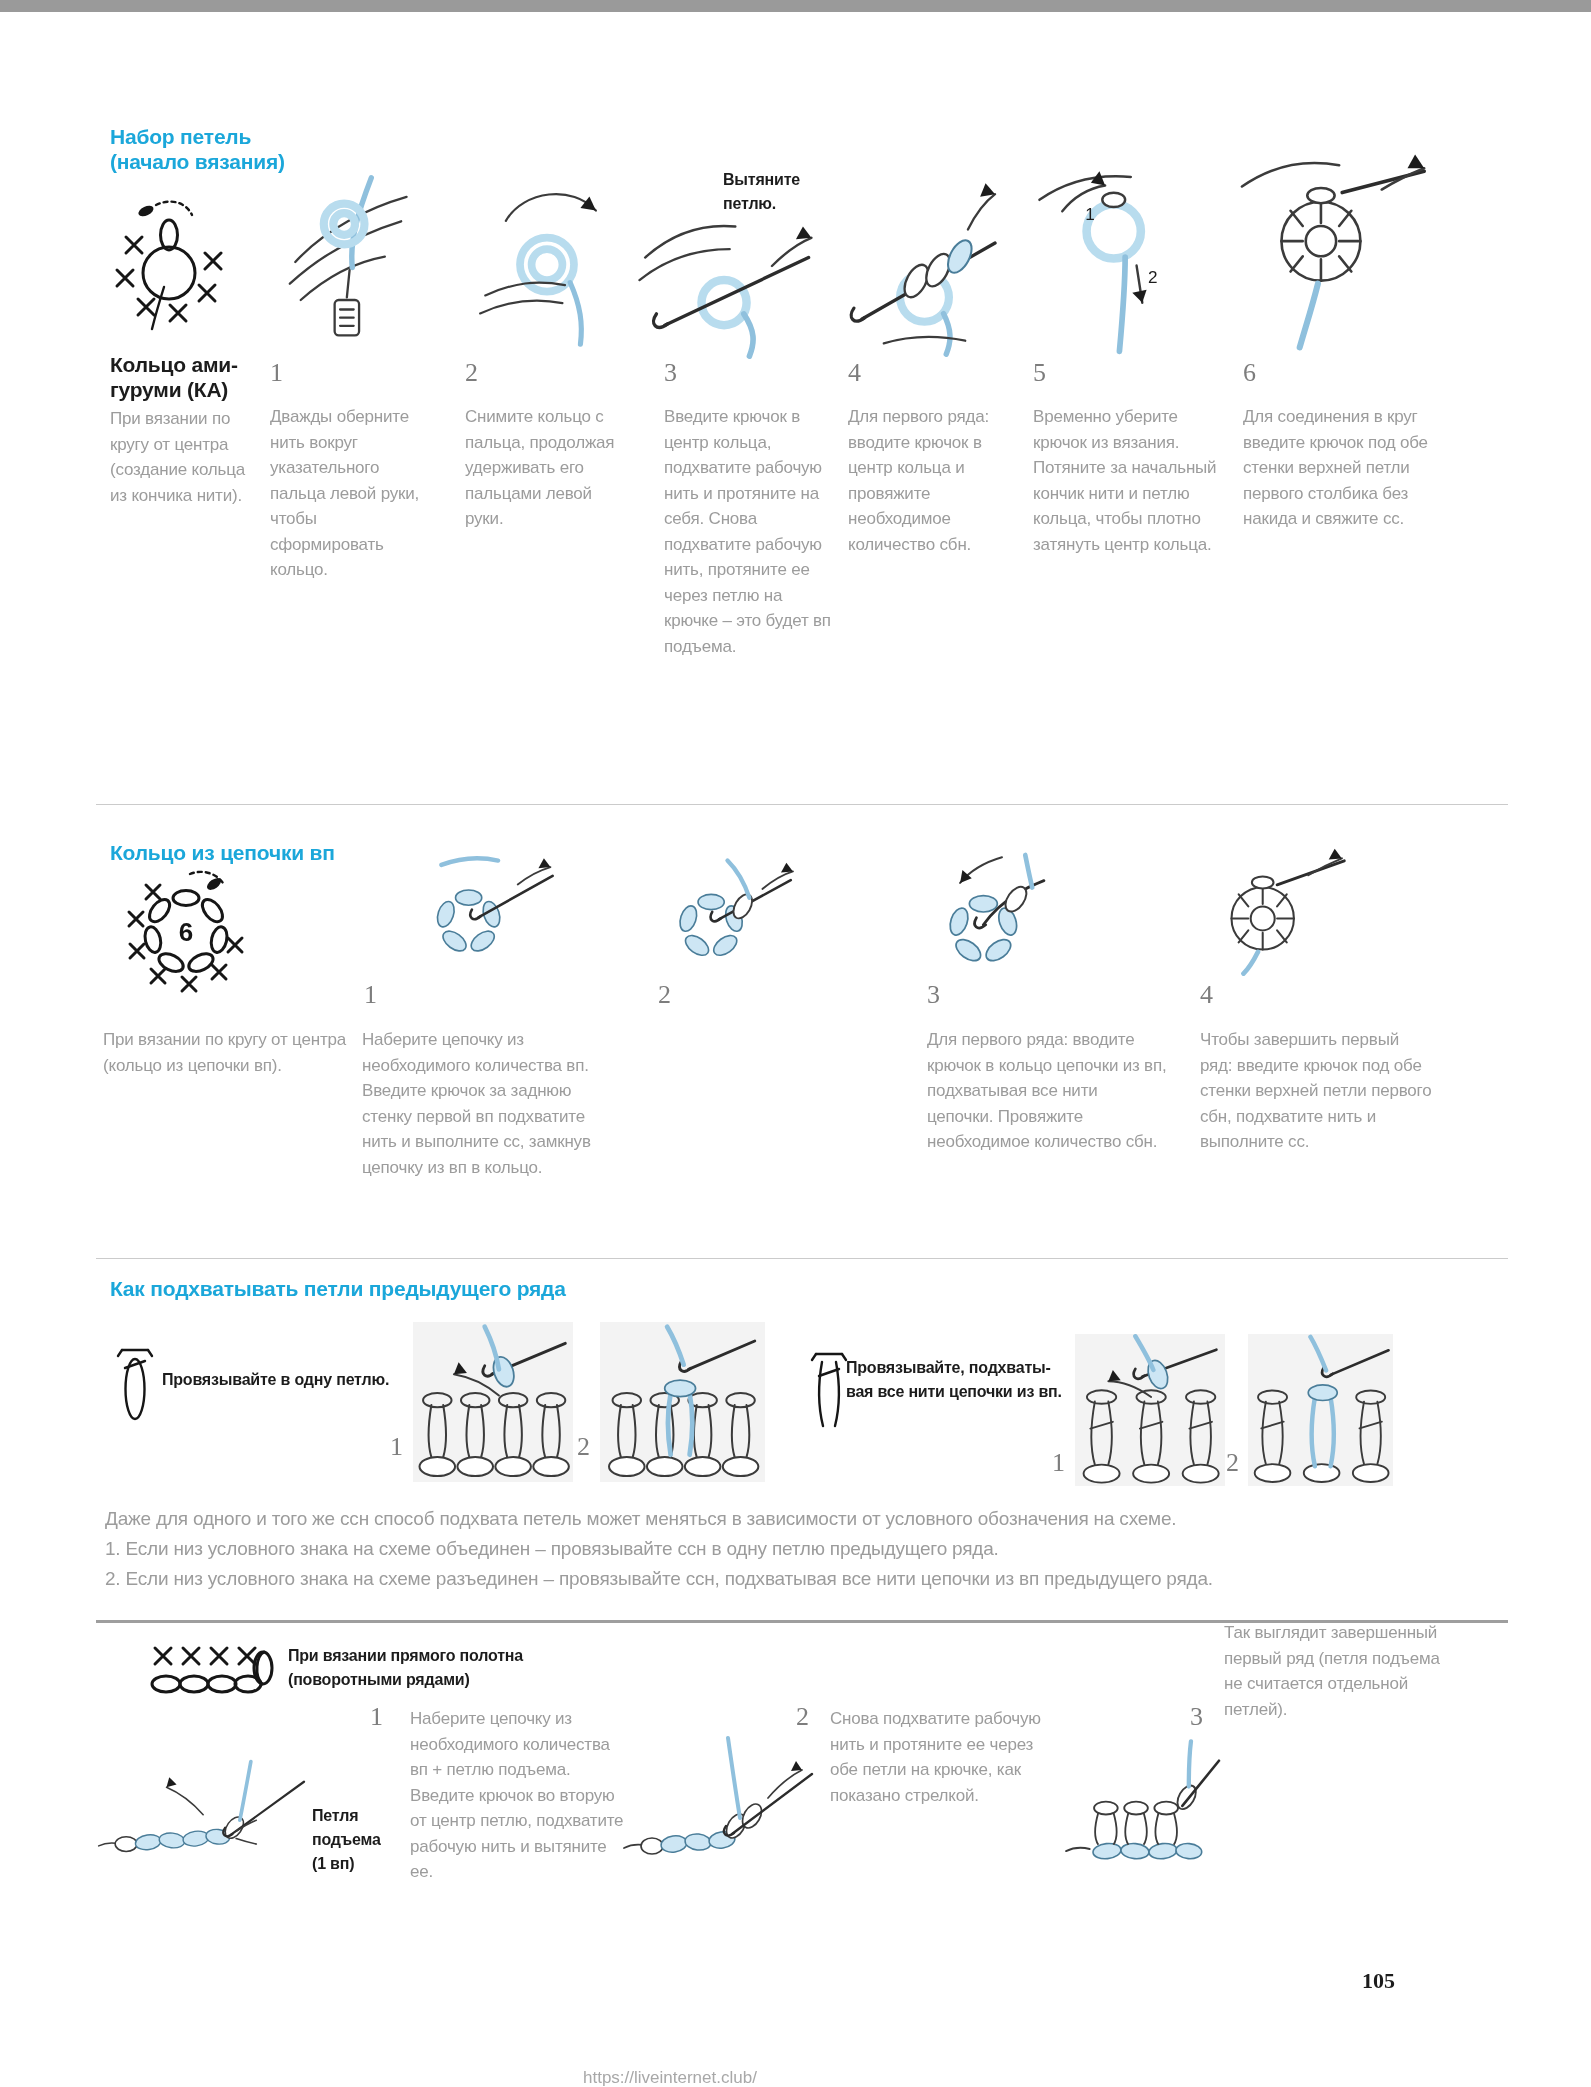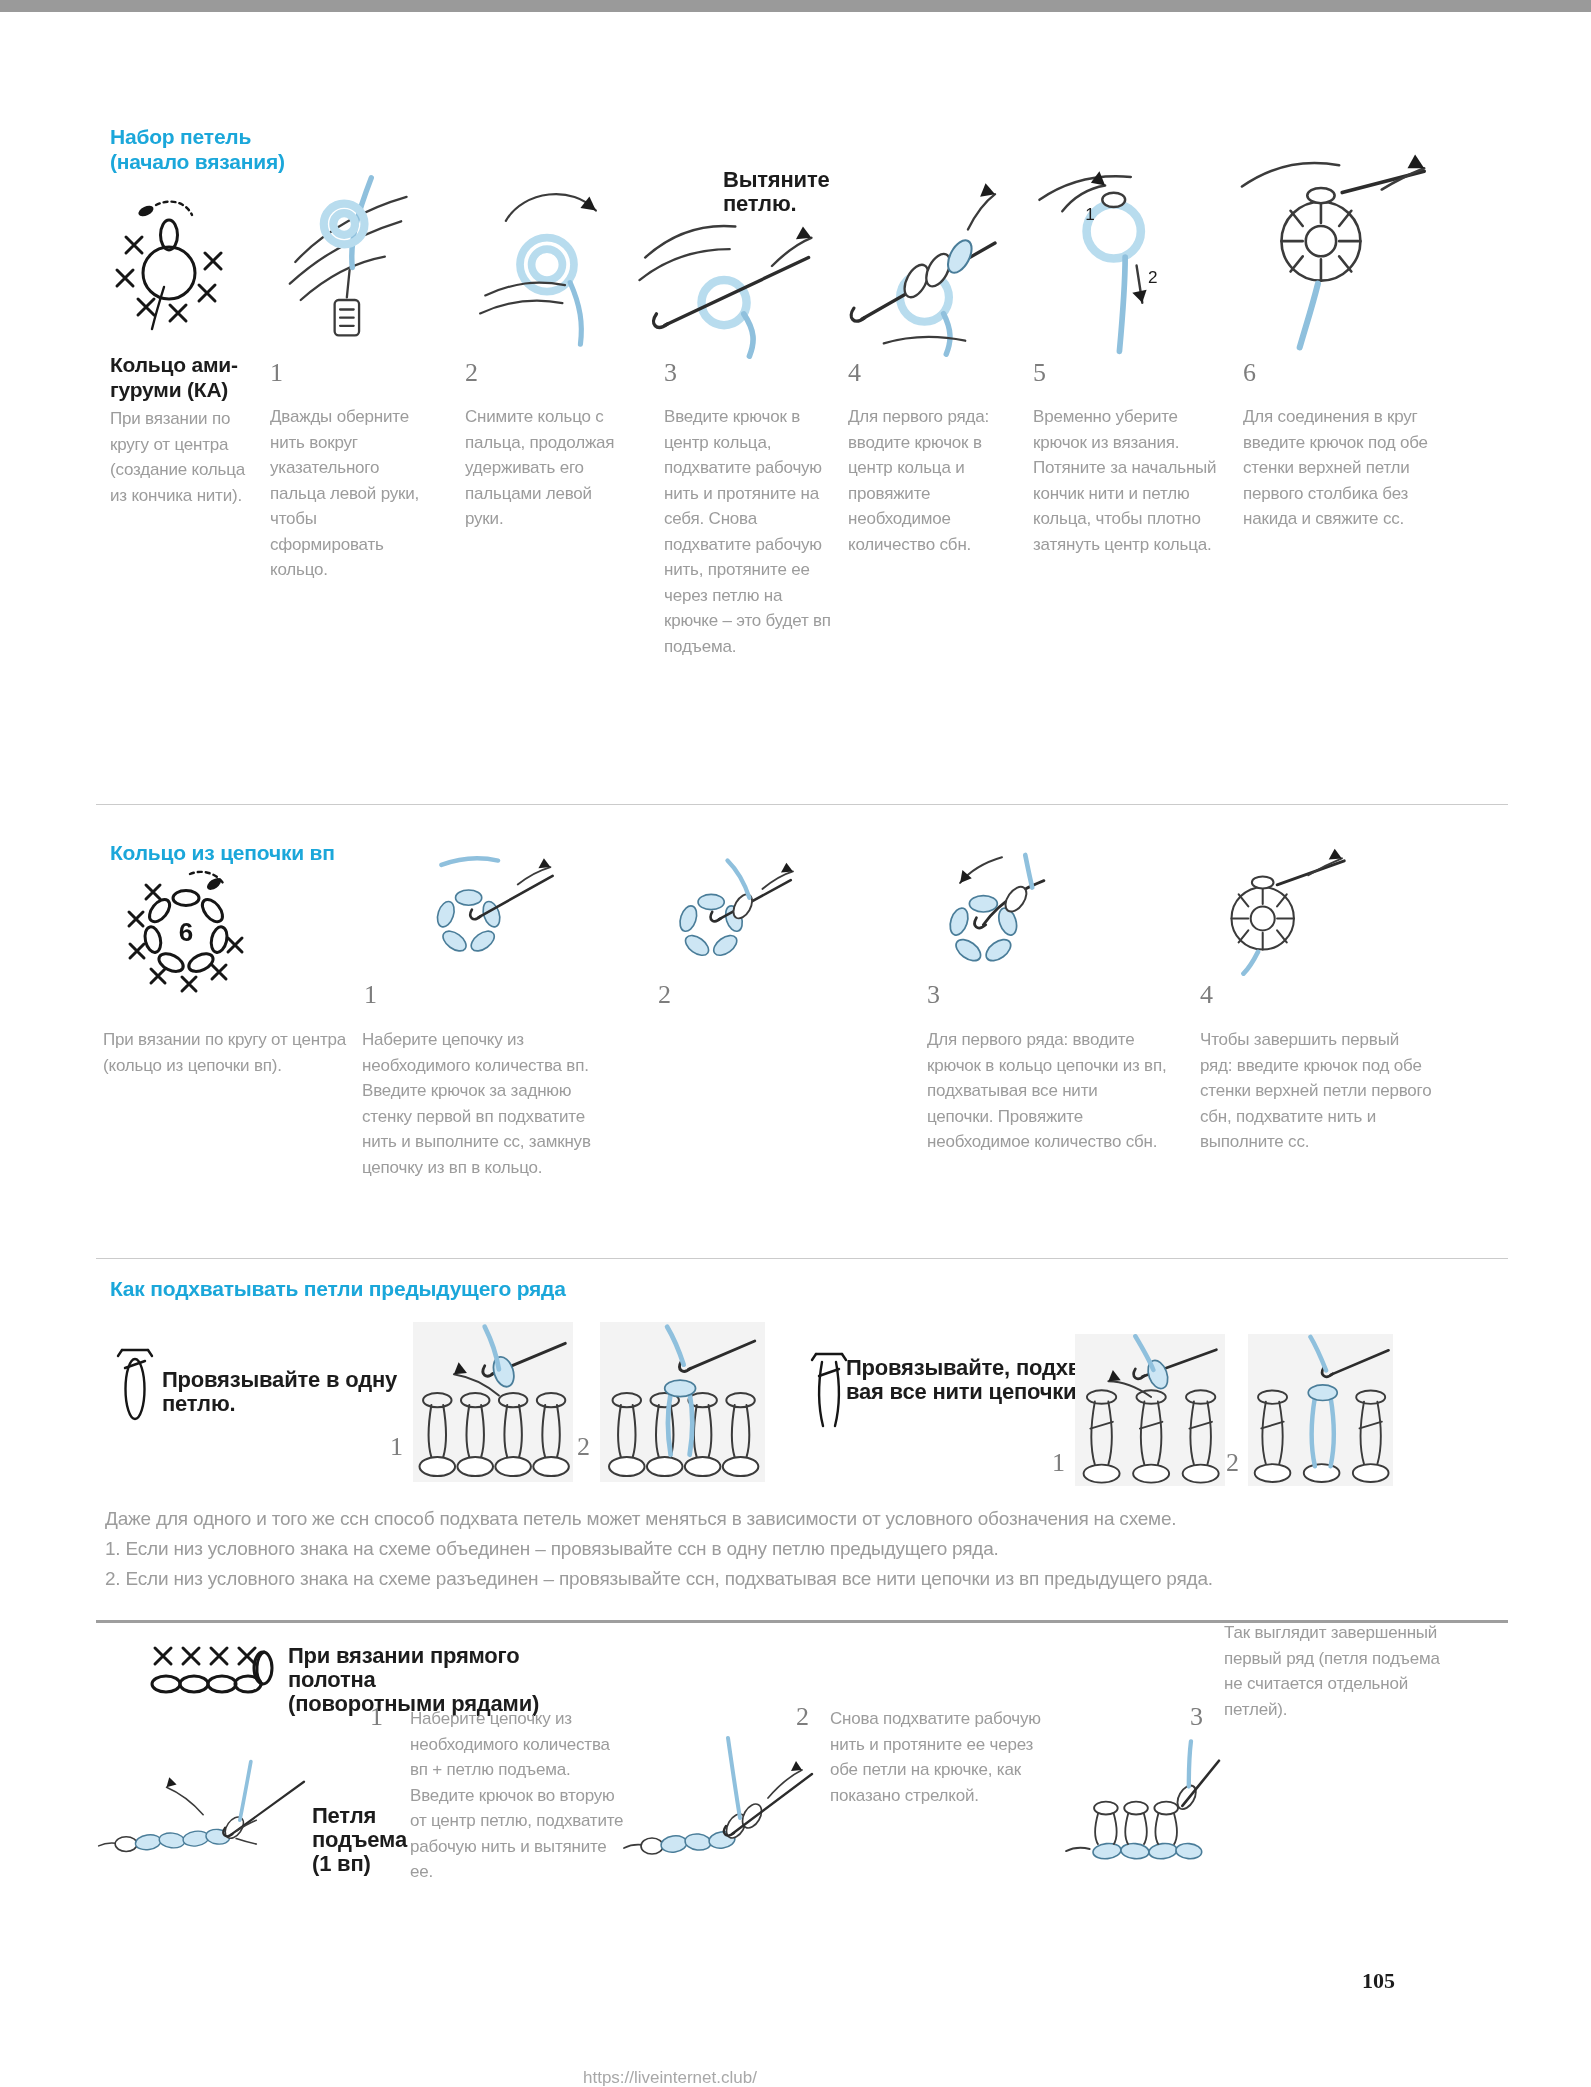--- a/index.html
+++ b/index.html
@@ -3,21 +3,21 @@
 <meta charset="utf-8">
 <style>
   html,body{margin:0;padding:0;background:#9a9a9a;}
   .page{position:relative;width:1591px;height:2087px;margin:12px auto;background:#ffffff;
         font-family:"Liberation Sans",sans-serif;overflow:hidden;}
   .abs{position:absolute;}
   .h-cyan{font-size:21px;line-height:25px;font-weight:bold;color:#1ba7da;letter-spacing:-0.2px;}
   .body-txt{font-size:17px;line-height:25.5px;color:#9c9c9c;letter-spacing:-0.2px;}
   .note-txt{font-size:19px;line-height:30px;color:#9c9c9c;letter-spacing:-0.2px;}
   .caption{font-size:21px;line-height:25px;font-weight:bold;color:#1c1c1c;letter-spacing:-0.2px;}
-  .label-sm{font-size:22px;line-height:24px;font-weight:bold;color:#1c1c1c;letter-spacing:-0.2px;}
+  .label-sm{font-size:16px;line-height:24px;font-weight:bold;color:#1c1c1c;letter-spacing:-0.2px;}
   .num{font-family:"Liberation Serif",serif;font-size:26px;color:#7d7d7d;}
   .divider{height:1px;background:#cbcbcb;}
   .divider-strong{height:3px;background:#9e9e9e;}
   .figbg{background:#f3f3f3;}
   .illus svg{width:100%;height:100%;display:block;}
   
   .sk-k{stroke:#3b3b3b;fill:none;stroke-width:1.7;stroke-linecap:round;}
   .sk-k2{stroke:#2c2c2c;fill:none;stroke-width:2.4;stroke-linecap:round;}
   .sk-b{stroke:#8fc0dd;fill:none;stroke-width:4;stroke-linecap:round;}
   .sk-bl{stroke:#b8dcee;fill:none;stroke-width:6;}

